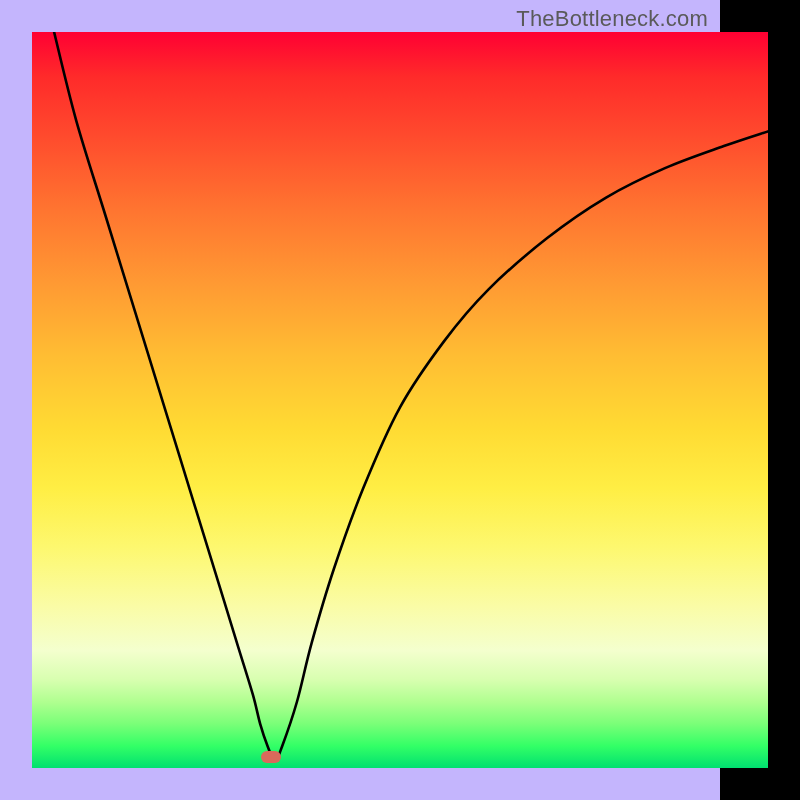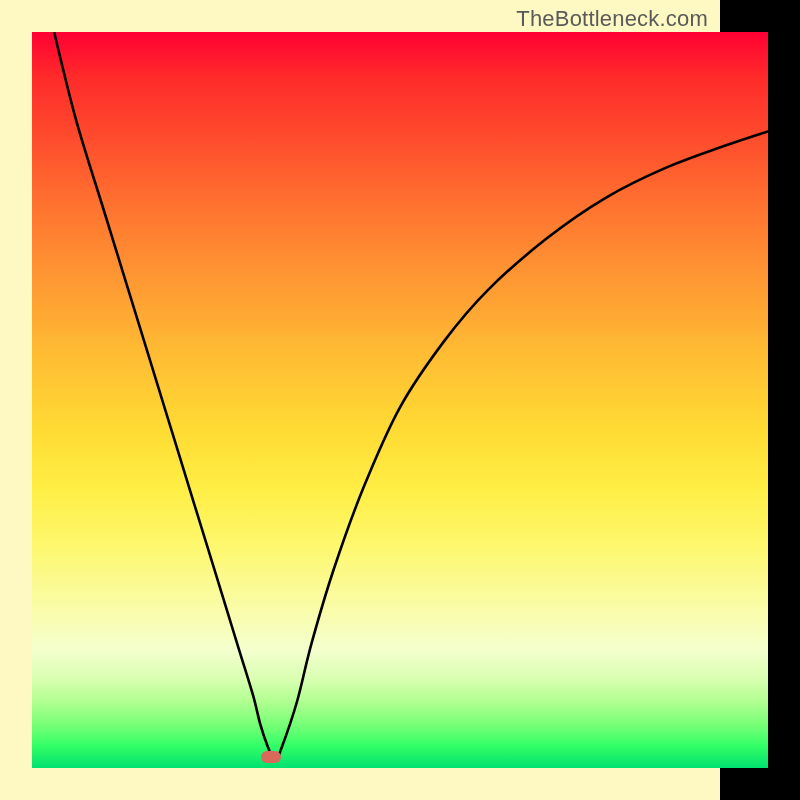--- a/index.html
+++ b/index.html
@@ -8,21 +8,21 @@
     width: 800px;
     height: 800px;
     background: #000;
     overflow: hidden;
     font-family: Arial, Helvetica, sans-serif;
   }
   .chart-wrap {
     position: relative;
     width: 720px;
     height: 800px;
-    background: #fef9c3;
+    background: #c4b5fd;
   }
   .plot-area {
     position: absolute;
     left: 32px;
     top: 32px;
     width: 736px;
     height: 736px;
     background: linear-gradient(to bottom,
       #ff0033 0%,
       #ff2a2a 6%,

